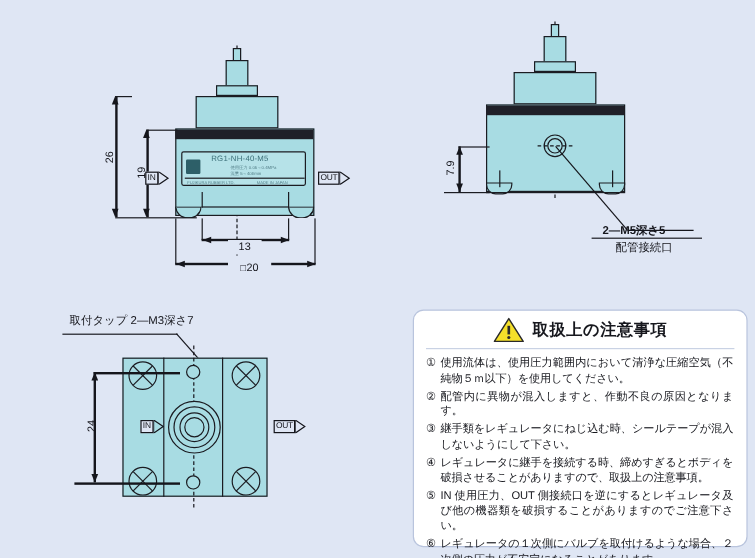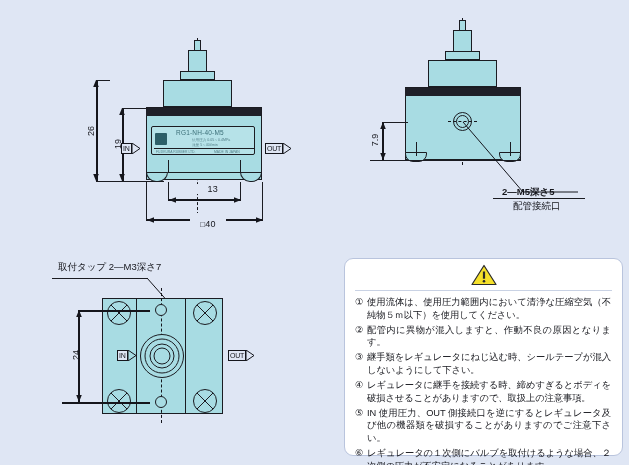--- a/index.html
+++ b/index.html
@@ -229,31 +229,31 @@
     <svg class="abs" width="40" height="110" style="left:90px; top:76px;" viewBox="0 0 40 110">
       <polygon points="6,4 3.2,11 8.8,11" fill="#15161c"></polygon>
       <polygon points="6,105 3.2,98 8.8,98" fill="#15161c"></polygon>
       <polygon points="32,32 29.2,39 34.8,39" fill="#15161c"></polygon>
       <polygon points="32,105 29.2,98 34.8,98" fill="#15161c"></polygon>
     </svg>
 
     <div class="abs thick-h" style="left:168px; top:199px; width:73px;"></div>
     <div class="abs line-v" style="left:168px; top:182px; height:18px;"></div>
     <div class="abs line-v" style="left:240px; top:182px; height:18px;"></div>
-    <div class="abs dim" style="left:190px; top:184px; width:28px; text-align:right; background:#dfe6f4;">13</div>
+    <div class="abs dim" style="left:190px; top:200px; width:28px; text-align:center; background:#dfe6f4;">13</div>
     <svg class="abs" width="80" height="12" style="left:165px; top:194px;" viewBox="0 0 80 12">
       <polygon points="4,6 11,3.2 11,8.8" fill="#15161c"></polygon>
       <polygon points="76,6 69,3.2 69,8.8" fill="#15161c"></polygon>
     </svg>
 
     <div class="abs thick-h" style="left:146px; top:219px; width:117px;"></div>
     <div class="abs line-v" style="left:146px; top:182px; height:38px;"></div>
     <div class="abs line-v" style="left:262px; top:182px; height:38px;"></div>
     <div class="abs" style="left:190px; top:213px; width:36px; text-align:center; background:#dfe6f4;">
-      <span class="dim" style="font-size:8px;">□</span><span class="dim">40</span>
+      <span class="dim" style="font-size:8px;">□</span><span class="dim">20</span>
     </div>
     <svg class="abs" width="124" height="12" style="left:143px; top:214px;" viewBox="0 0 124 12">
       <polygon points="4,6 11,3.2 11,8.8" fill="#15161c"></polygon>
       <polygon points="120,6 113,3.2 113,8.8" fill="#15161c"></polygon>
     </svg>
 
     <div class="abs" style="left:121px; top:143px; display:flex; align-items:center;">
       <span class="port">IN</span>
       <svg width="9" height="11" viewBox="0 0 9 11">
         <polygon points="0,0 0,11 8,5.5" fill="none" stroke="#15161c" stroke-width="1"></polygon>
@@ -382,20 +382,21 @@
     </div>
   </div>
 
   <div id="notes-panel">
     <div id="notes-header">
       <svg width="26" height="22" viewBox="0 0 26 22">
         <polygon points="13,1.5 25,20.5 1,20.5" fill="#f5e02a" stroke="#2a2a2a" stroke-width="1.2" stroke-linejoin="round"></polygon>
         <rect x="11.9" y="7.5" width="2.2" height="7.2" fill="#2a2a2a"></rect>
         <circle cx="13" cy="17.2" r="1.3" fill="#2a2a2a"></circle>
       </svg>
+      <span id="notes-title">取扱上の注意事項</span>
     </div>
     <div id="notes-divider"></div>
     <div id="notes-list">
 
       <div class="note-row">
         <span class="note-num">①</span>
         <span class="note-text">使用流体は、使用圧力範囲内において清浄な圧縮空気（不純物５ｍ以下）を使用してください。</span>
       </div>
 
       <div class="note-row">

